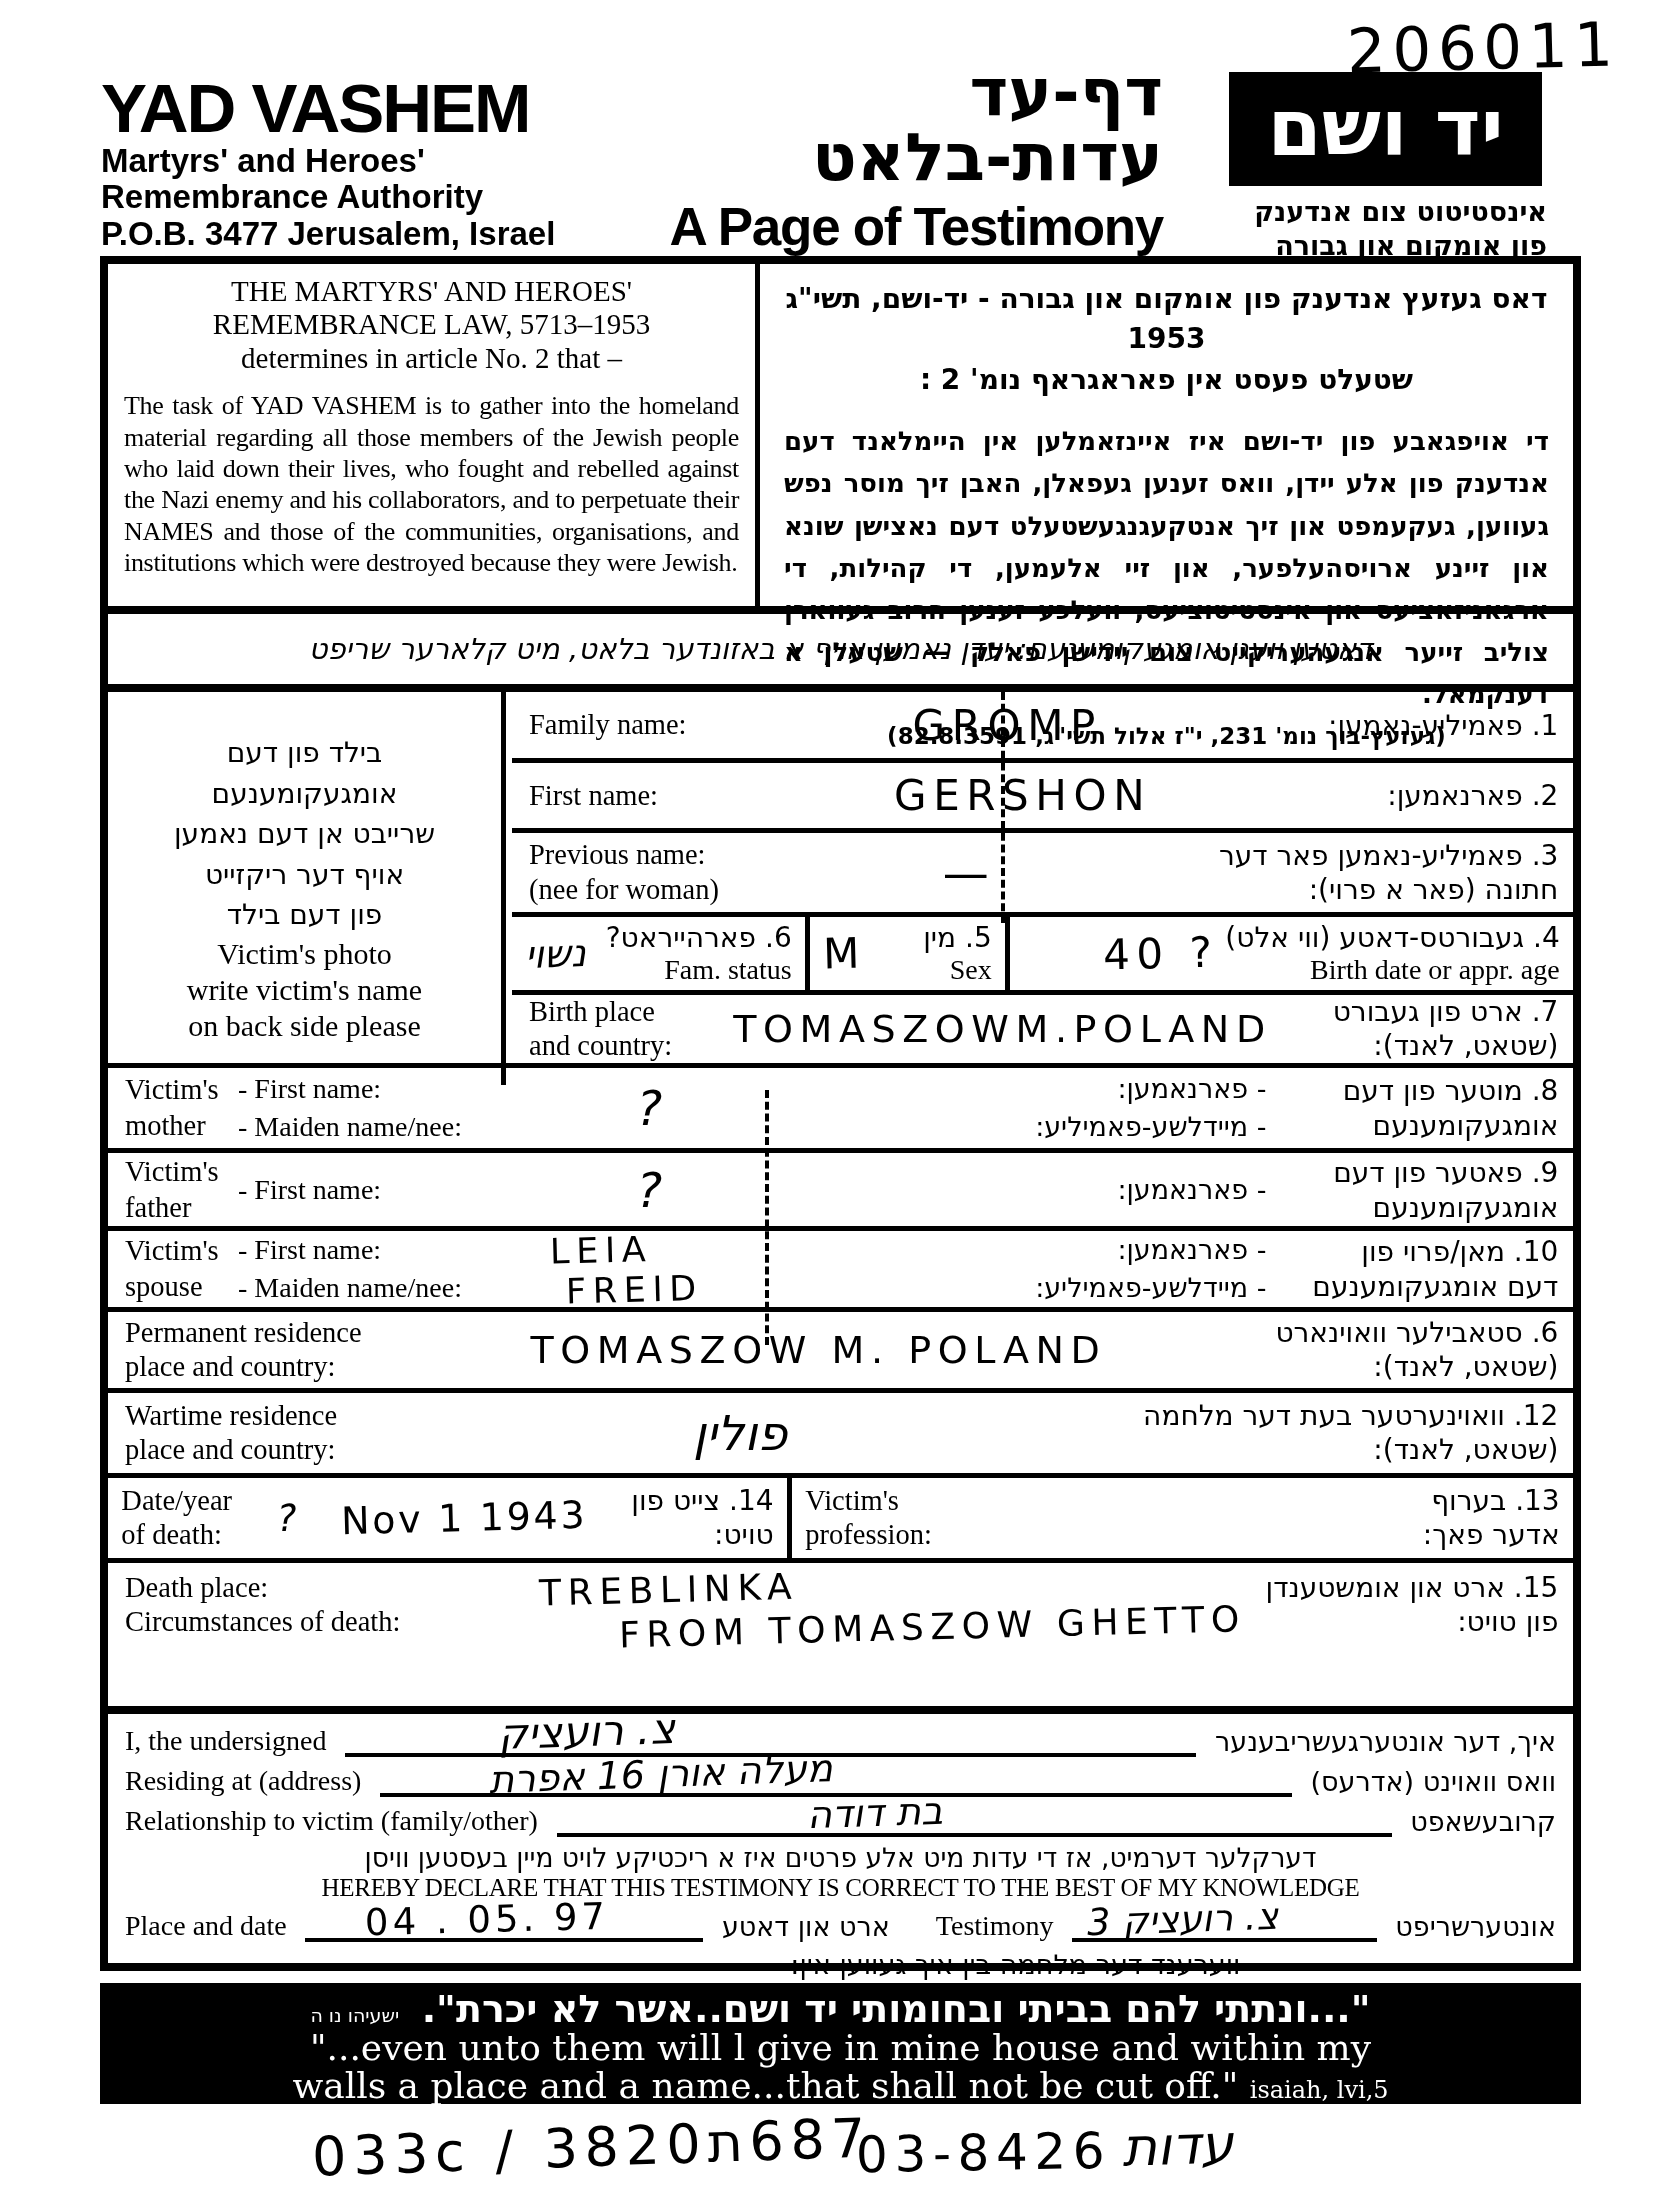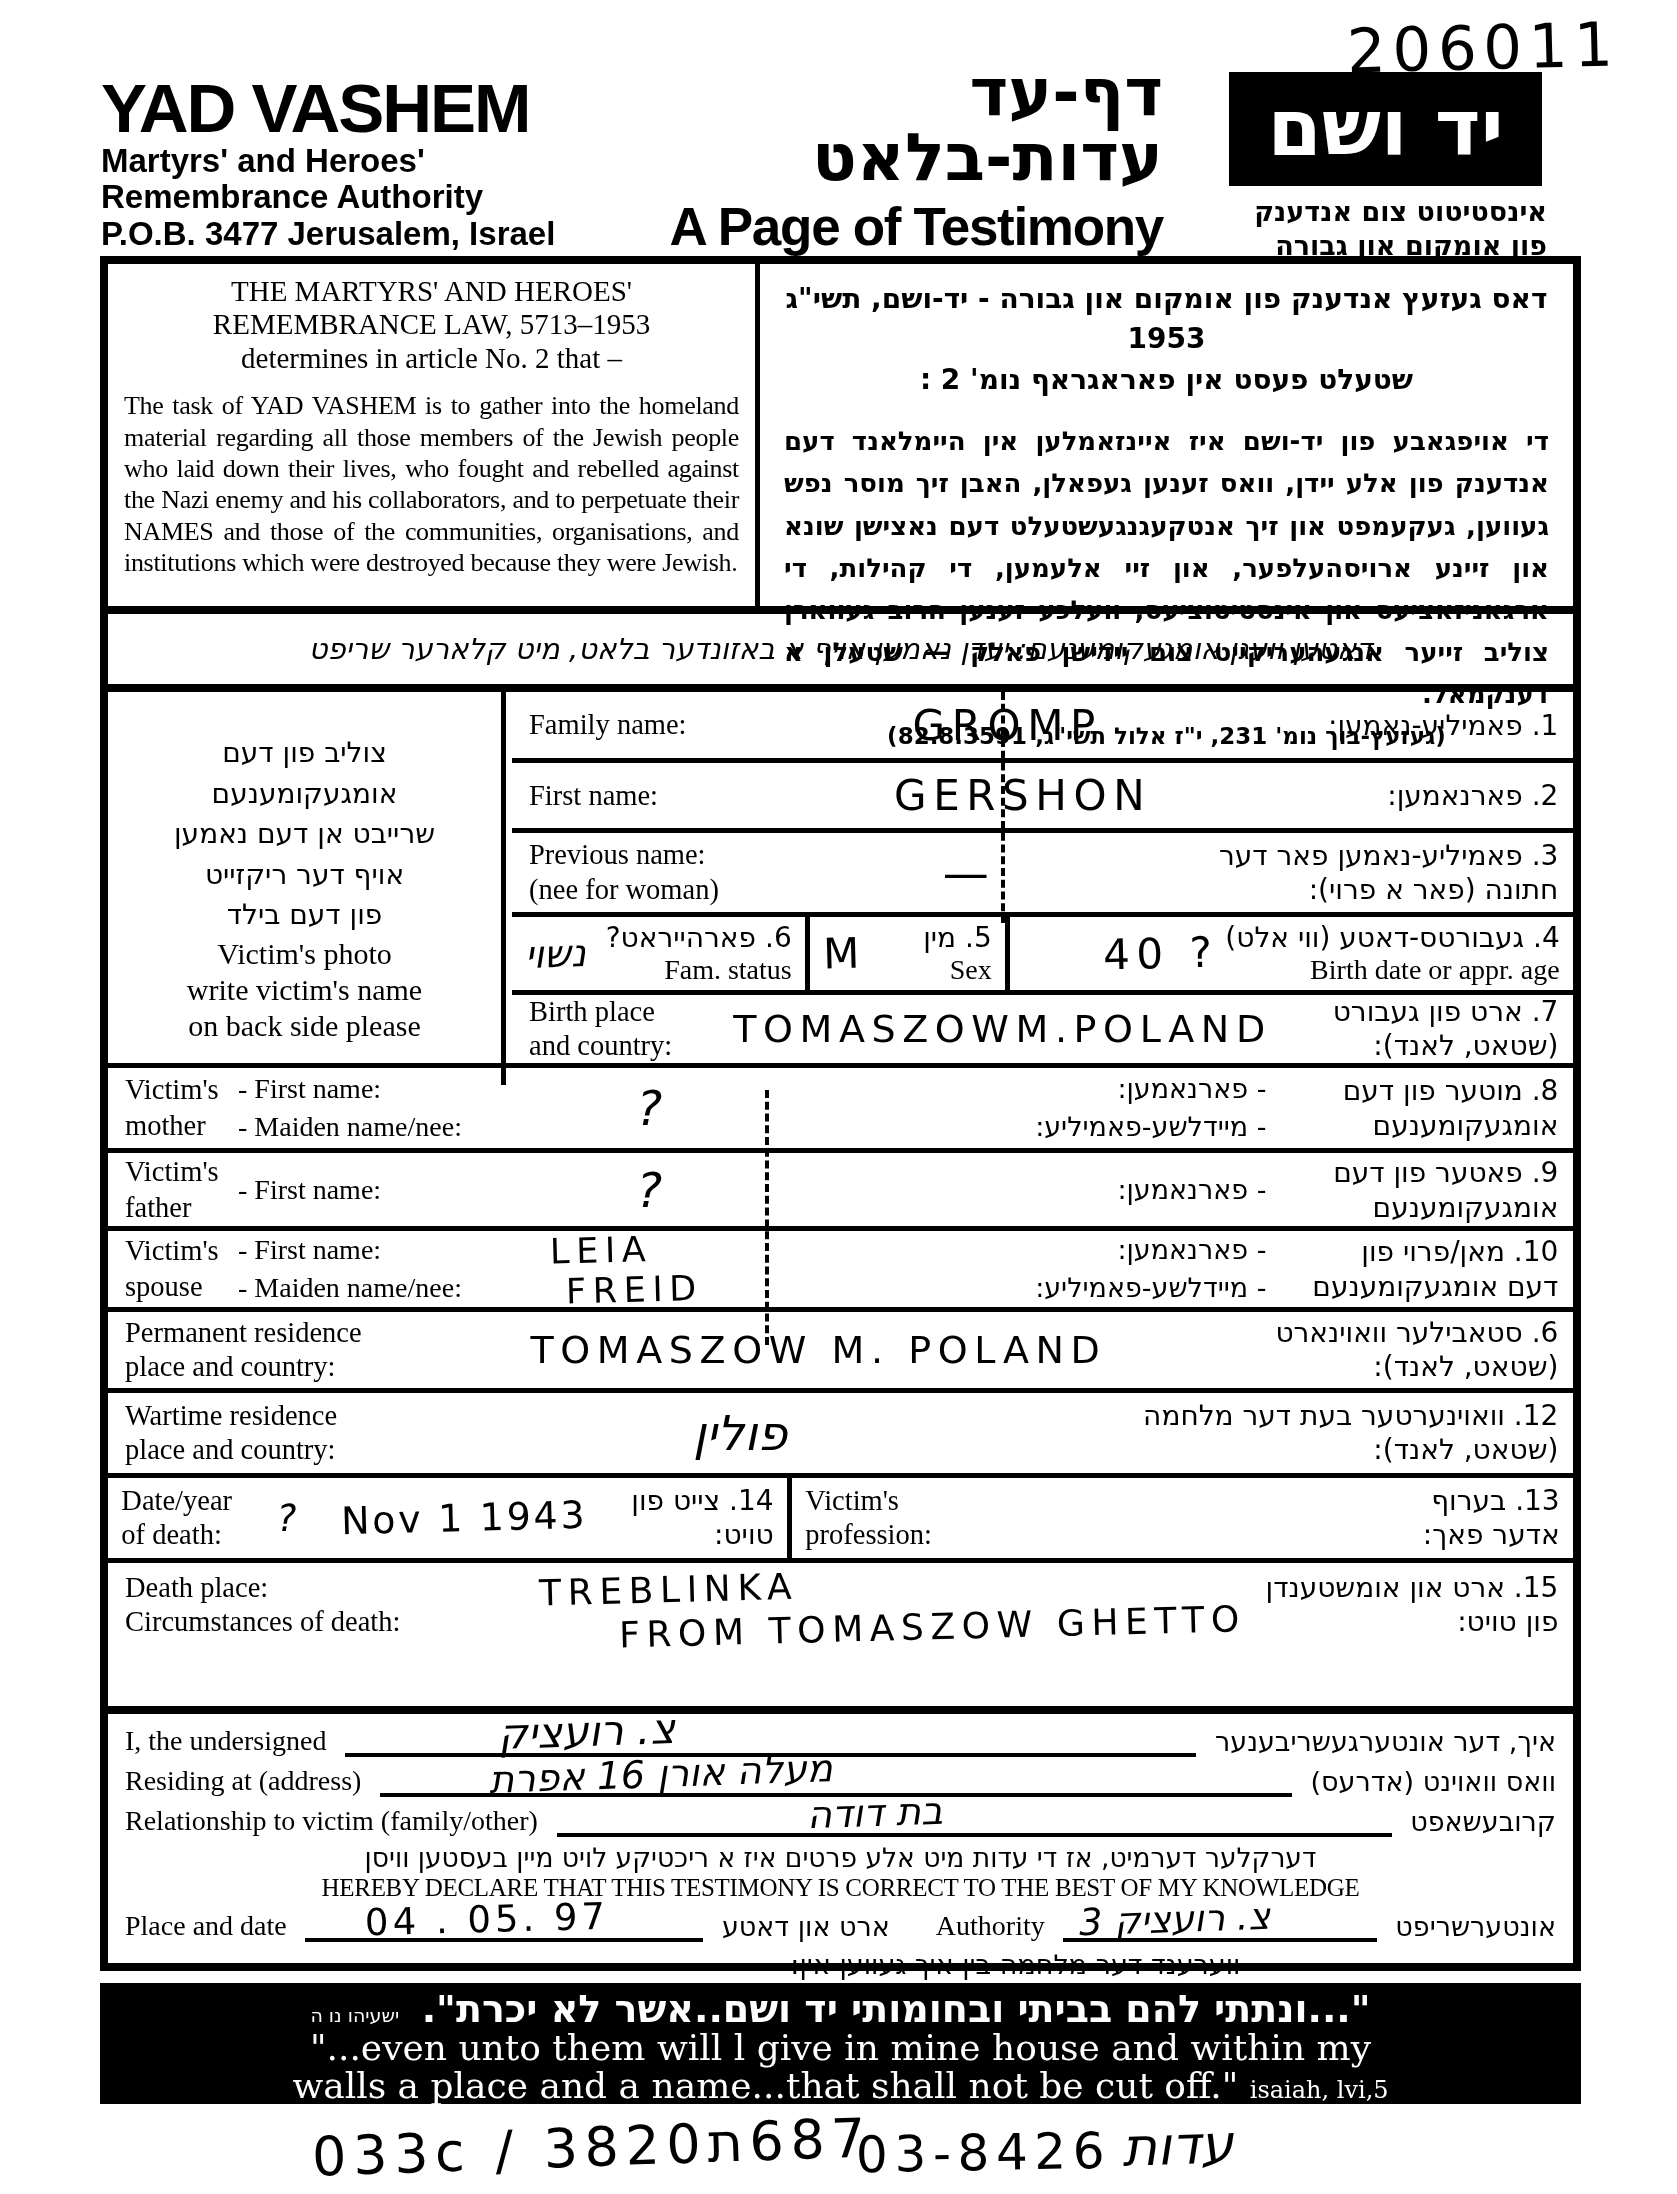--- a/index.html
+++ b/index.html
@@ -149,21 +149,21 @@
   </div>
 
   <div class="band">
     <div class="band-yi">דאטען וועגן אומגעקומענעם: יעדן נאמען אויף א באזונדער בלאט, מיט קלארער שריפט</div>
   </div>
 
   <div class="vtable">
 
     <div class="photo">
       <div class="photo-yi">
-        <div>צוליב פון דעם</div>
+        <div>בילד פון דעם</div>
         <div>אומגעקומענעם</div>
         <div>שרייבט אן דעם נאמען</div>
         <div>אויף דער ריקזייט</div>
         <div>פון דעם בילד</div>
       </div>
       <div class="photo-en">
         <div>Victim's photo</div>
         <div>write victim's name</div>
         <div>on back side please</div>
       </div>
@@ -383,21 +383,21 @@
     </div>
     <div class="decl-yi">דערקלער דערמיט, אז די עדות מיט אלע פרטים איז א ריכטיקע לויט מיין בעסטען וויסן</div>
     <div class="decl-en">HEREBY DECLARE THAT THIS TESTIMONY IS CORRECT TO THE BEST OF MY KNOWLEDGE</div>
     <div class="repline">
       <span>Place and date</span>
       <span class="blank w600">
           <span class="hw hw-print" style="font-size:37px;left:15%;letter-spacing:4px">04 . 05. 97</span>
         </span>
       <span class="rephe">ארט און דאטע</span>
       <span style="width:46px"></span>
-      <span>Authority</span>
+      <span>Testimony</span>
       <span class="blank w300">
           <span class="hw hw-script" style="font-size:37px;left:5%" dir="rtl">צ. רועציק 3</span>
         </span>
       <span class="rephe">אונטערשריפט</span>
     </div>
     <div class="repline warline">
       <span>During the war I was in: Camp/Ghetto/Resistance:</span>
       <span class="blank w120"></span>
       <span class="rephe" style="flex:1;text-align:left">ווערענד דער מלחמה בין איך געווען אין: לאגער/געטאו/פארטיזאנער:</span>
     </div>

